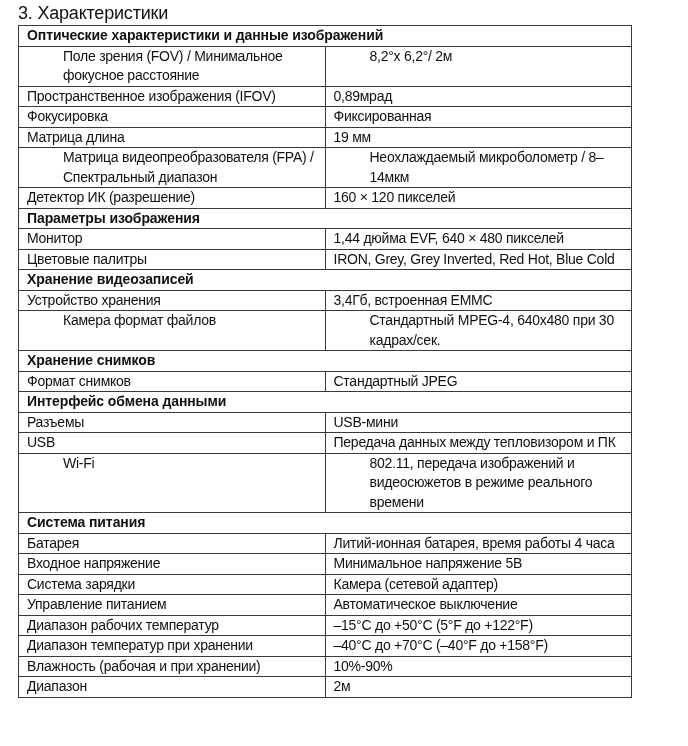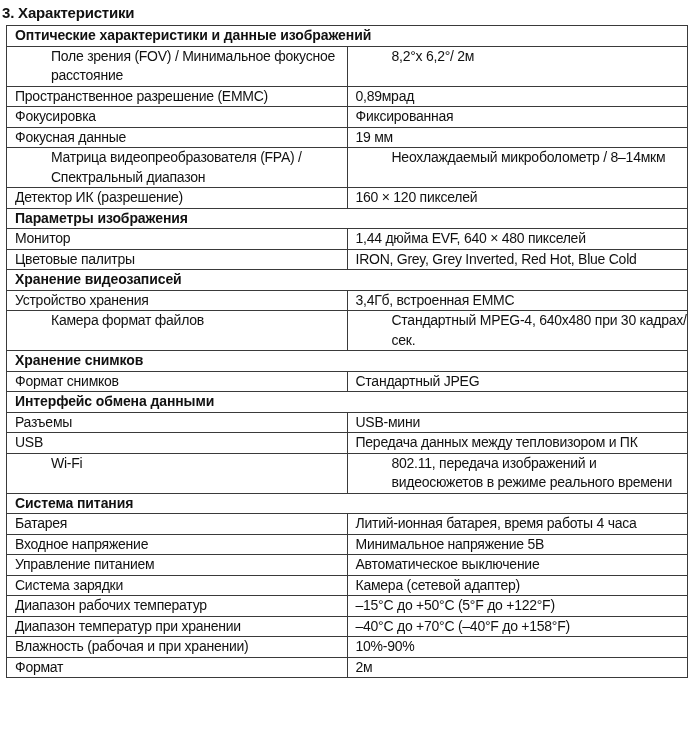--- a/index.html
+++ b/index.html
@@ -1,20 +1,20 @@
 <!DOCTYPE html>
 <html><head>
 <meta charset="utf-8">
 <style>
   html, body { margin: 0; padding: 0; background: #ffffff; }
   body { width: 688px; height: 746px; position: relative; overflow: hidden;
          font-family: "Liberation Sans", sans-serif; color: #111; }
-  .title { position: absolute; left: 2px; top: 3px; font-size: 15px; font-weight: bold;
+  .title { position: absolute; left: 18px; top: 3px; font-size: 18px; font-weight: normal;
            letter-spacing: -0.2px; line-height: 20px; }
-  table.spec { position: absolute; left: 6px; top: 25px; width: 682px;
+  table.spec { position: absolute; left: 18px; top: 25px; width: 614px;
                border-collapse: collapse; table-layout: fixed; font-size: 14px; }
   table.spec td { border: 1.5px solid #3a3a3a; padding: 0 0 0 8px; vertical-align: top;
                   line-height: 19.5px; height: 19px; letter-spacing: -0.25px; overflow: hidden; }
   table.spec td.col1 { width: 324px; }
   table.spec tr.section td { font-weight: bold; letter-spacing: -0.1px; }
   table.spec tr.tall td { height: 39px; padding-left: 44px; }
 </style>
 </head>
 <body>
 
@@ -24,29 +24,29 @@
   <tbody>
 
     <tr class="section">
       <td colspan="2">Оптические характеристики и данные изображений</td>
     </tr>
     <tr class="tall">
       <td class="col1">Поле зрения (FOV) / Минимальное фокусное расстояние</td>
       <td>8,2°x 6,2°/ 2м</td>
     </tr>
     <tr>
-      <td class="col1">Пространственное разрешение (EMMC)</td>
+      <td class="col1">Пространственное изображения (IFOV)</td>
       <td>0,89мрад</td>
     </tr>
     <tr>
       <td class="col1">Фокусировка</td>
       <td>Фиксированная</td>
     </tr>
     <tr>
-      <td class="col1">Фокусная данные</td>
+      <td class="col1">Матрица длина</td>
       <td>19 мм</td>
     </tr>
     <tr class="tall">
       <td class="col1">Матрица видеопреобразователя (FPA) / Спектральный диапазон</td>
       <td>Неохлаждаемый микроболометр / 8–14мкм</td>
     </tr>
     <tr>
       <td class="col1">Детектор ИК (разрешение)</td>
       <td>160 × 120 пикселей</td>
     </tr>
@@ -104,38 +104,38 @@
     </tr>
     <tr>
       <td class="col1">Батарея</td>
       <td>Литий-ионная батарея, время работы 4 часа</td>
     </tr>
     <tr>
       <td class="col1">Входное напряжение</td>
       <td>Минимальное напряжение 5В</td>
     </tr>
     <tr>
+      <td class="col1">Система зарядки</td>
+      <td>Камера (сетевой адаптер)</td>
+    </tr>
+    <tr>
       <td class="col1">Управление питанием</td>
       <td>Автоматическое выключение</td>
-    </tr>
-    <tr>
-      <td class="col1">Система зарядки</td>
-      <td>Камера (сетевой адаптер)</td>
     </tr>
 
     <tr>
       <td class="col1">Диапазон рабочих температур</td>
       <td>–15°C до +50°C (5°F до +122°F)</td>
     </tr>
     <tr>
       <td class="col1">Диапазон температур при хранении</td>
       <td>–40°C до +70°C (–40°F до +158°F)</td>
     </tr>
     <tr>
       <td class="col1">Влажность (рабочая и при хранении)</td>
       <td>10%-90%</td>
     </tr>
     <tr>
-      <td class="col1">Формат</td>
+      <td class="col1">Диапазон</td>
       <td>2м</td>
     </tr>
   </tbody>
 </table>
 
 </body></html>

